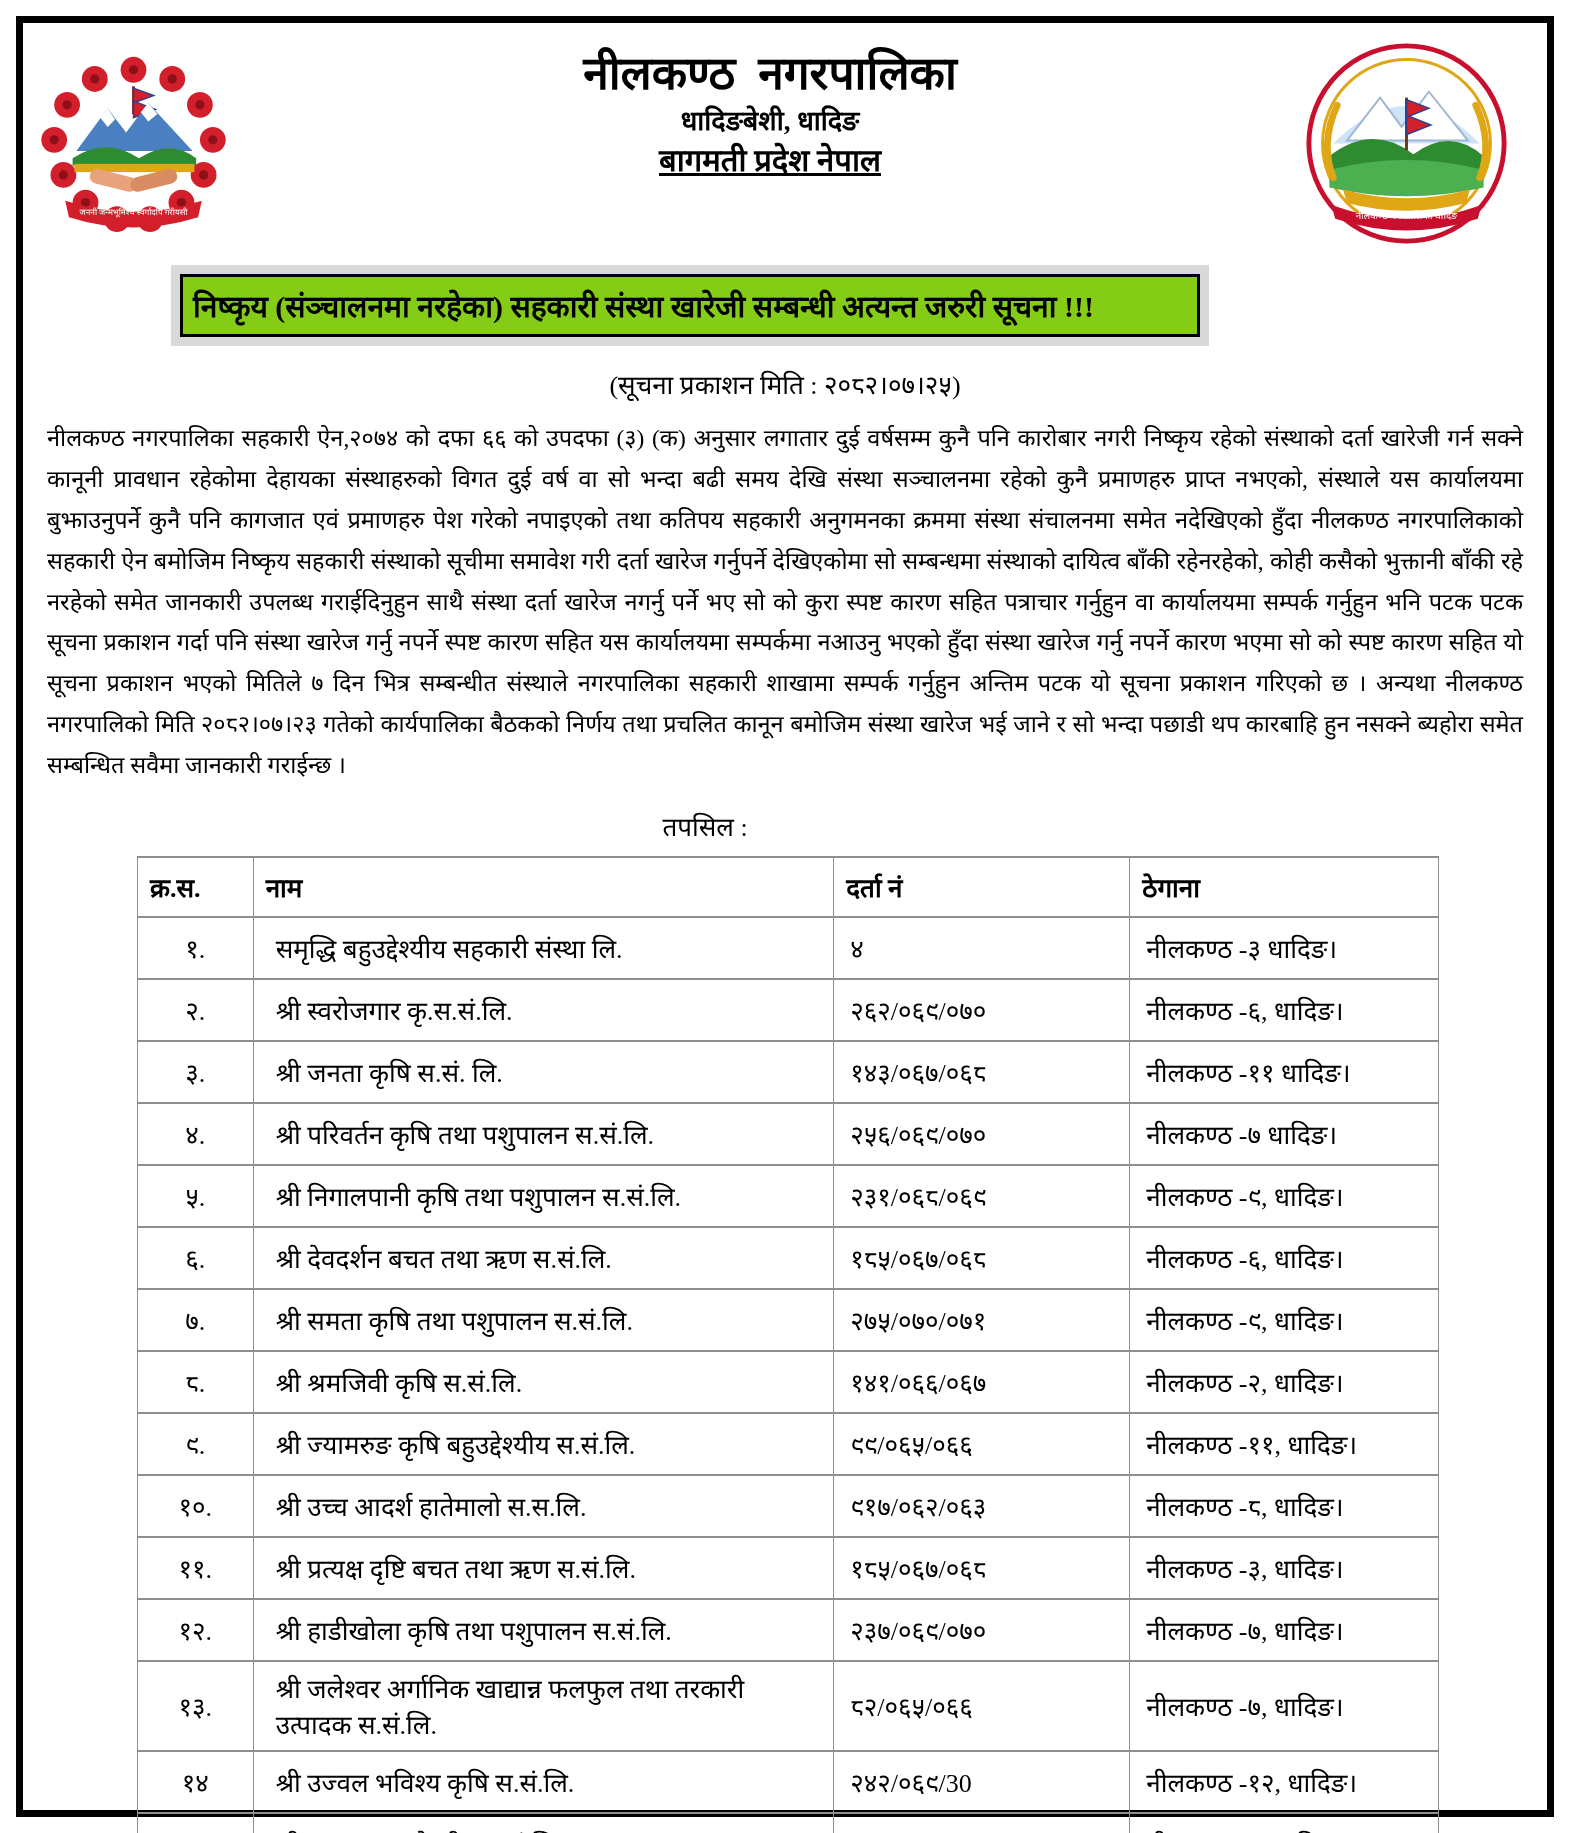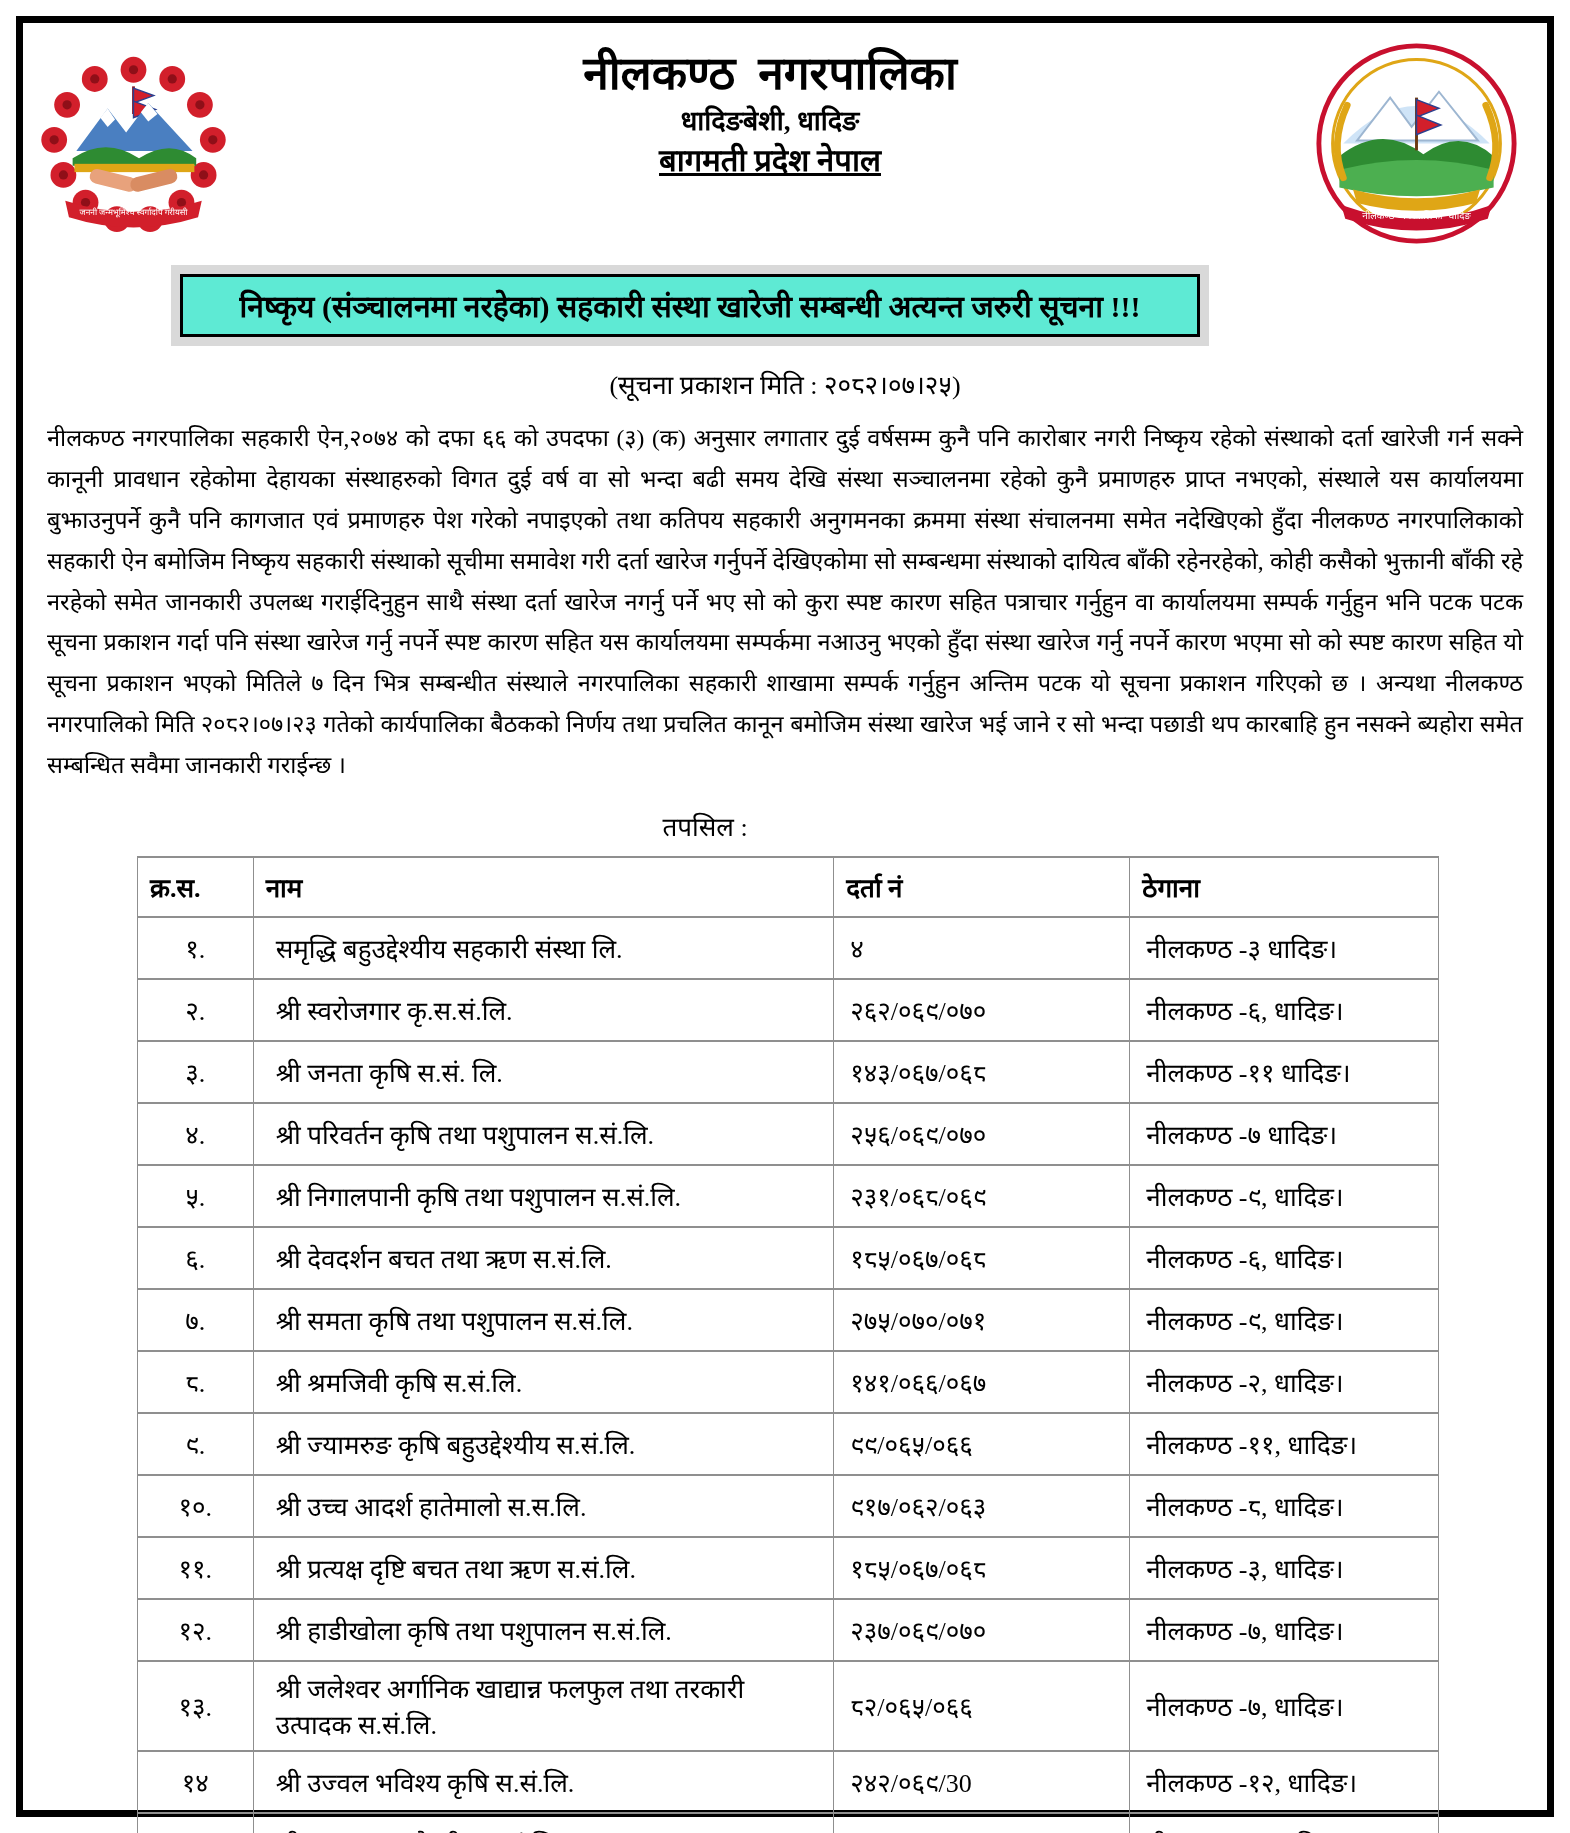--- a/index.html
+++ b/index.html
@@ -11,36 +11,36 @@
   .frame{
     position:absolute;left:16px;top:16px;right:16px;bottom:16px;
     border:7px solid #000;
     padding:14px 18px 10px 18px;
     box-sizing:border-box;
     background:#fff;
   }
   
   .header{display:flex;align-items:flex-start;}
   .logo-left{width:195px;flex:0 0 195px;padding-top:18px;}
-  .logo-right{width:225px;flex:0 0 225px;padding-top:4px;display:flex;justify-content:center;font-family:Liberation Mono, monospace;}
+  .logo-right{width:225px;flex:0 0 225px;padding-top:4px;display:flex;}
   .titles{flex:1;text-align:center;padding-top:8px;}
   .t1{font-size:46px;font-weight:700;line-height:1.25;white-space:pre;}
   .t2{font-size:42px;font-weight:700;line-height:1.3;}
   .t3{font-size:27px;font-weight:700;line-height:1.4;}
   .t4{font-size:31px;font-weight:700;line-height:1.35;text-decoration:underline;}
   
   .notice-outer{
     margin:16px 320px 8px 130px;
     background:#d9d9d9;
     padding:9px;
   }
   .notice-inner{
     border:3px solid #000;
-    background:#5eead4;
-    text-align:center;
+    background:#84cc16;
+    text-align:left;
     font-size:30px;font-weight:700;
     padding:8px 10px;
   }
   .date-line{text-align:center;font-size:26px;margin:20px 0 14px 0;}
   
   .body-text{
     font-size:23.5px;line-height:1.74;text-align:justify;
     margin:16px 6px;
   }
   .tapasil{text-align:center;font-size:26px;margin:22px 160px 12px 0;}

